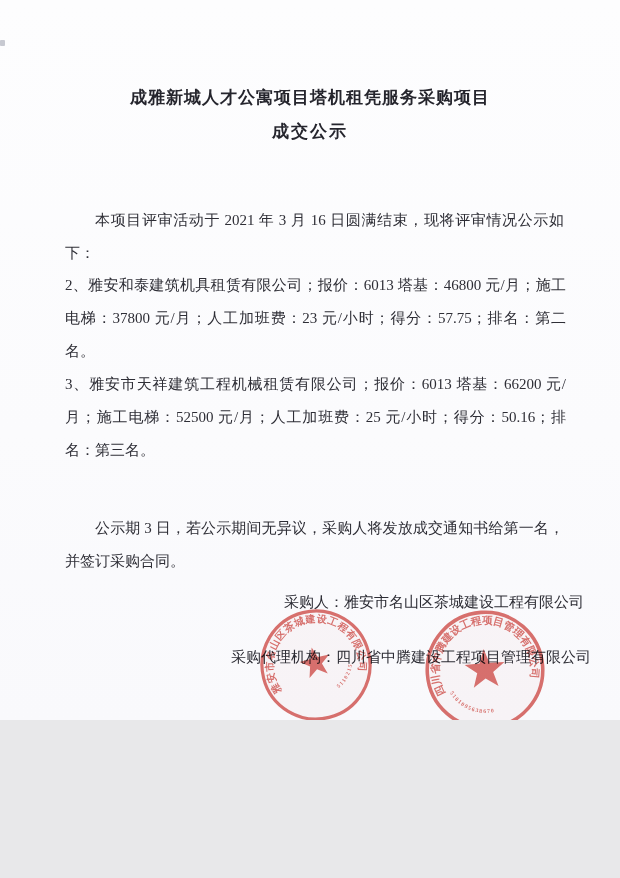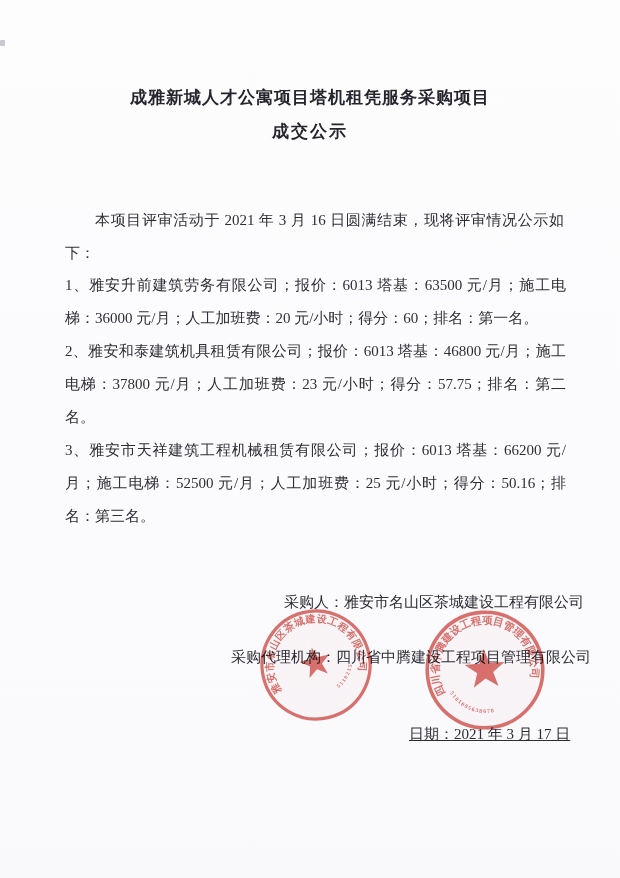--- a/index.html
+++ b/index.html
@@ -1,18 +1,18 @@
 <!DOCTYPE html>
 <html lang="zh"><head>
 <meta charset="utf-8">
 <style>
   html,body{margin:0;padding:0;background:#e8e8ea;}
   .sheet{
     position:relative;
-    width:620px;height:878px;
+    width:620px;height:720px;
     margin:0 auto;
     background:linear-gradient(180deg,#fdfdfe 0%,#fbfbfd 60%,#f9f9fc 100%);
     font-family:"Liberation Serif","DejaVu Serif",serif;
     color:#2e2e36;
     overflow:hidden;
   }
   .scan-artifact{
     position:absolute;left:0;top:40px;width:5px;height:6px;
     background:#b9bcc6;border-radius:1px;opacity:.8;
   }
@@ -52,25 +52,25 @@
   <div class="scan-artifact"></div>
 
   <div class="title-block">
     <p class="title-line1">成雅新城人才公寓项目塔机租凭服务采购项目</p>
     <p class="title-line2">成交公示</p>
   </div>
 
   <div class="intro body-text">本项目评审活动于 2021 年 3 月 16 日圆满结束，现将评审情况公示如下：</div>
 
   <div class="bidders body-text">
-    <p>1、雅安升前建筑劳务有限公司；报价：6013 塔基：63500 元/月；施工电梯：36000 元/月；人工加班费：20 元/小时；得分：60；排名：第一名。</p>
     <p>2、雅安和泰建筑机具租赁有限公司；报价：6013 塔基：46800 元/月；施工电梯：37800 元/月；人工加班费：23 元/小时；得分：57.75；排名：第二名。</p>
     <p>3、雅安市天祥建筑工程机械租赁有限公司；报价：6013 塔基：66200 元/月；施工电梯：52500 元/月；人工加班费：25 元/小时；得分：50.16；排名：第三名。</p>
   </div>
 
+  <div class="notice body-text">公示期 3 日，若公示期间无异议，采购人将发放成交通知书给第一名，并签订采购合同。</div>
 
   <div class="sign-line sign-purchaser">采购人：雅安市名山区茶城建设工程有限公司</div>
   <div class="sign-line sign-agency">采购代理机构：四川省中腾建设工程项目管理有限公司</div>
   <div class="sign-line sign-date">日期：2021 年 3 月 17 日</div>
 
   <svg class="seal seal-left" viewBox="0 0 120 120" xmlns="http://www.w3.org/2000/svg">
     <defs>
       <path id="arcL" d="M 60,103 a 43,43 0 1 1 0.01,0" fill="none"></path>
       <path id="arcLb" d="M 24,66 a 38,38 0 0 0 72,0" fill="none"></path>
     </defs>

